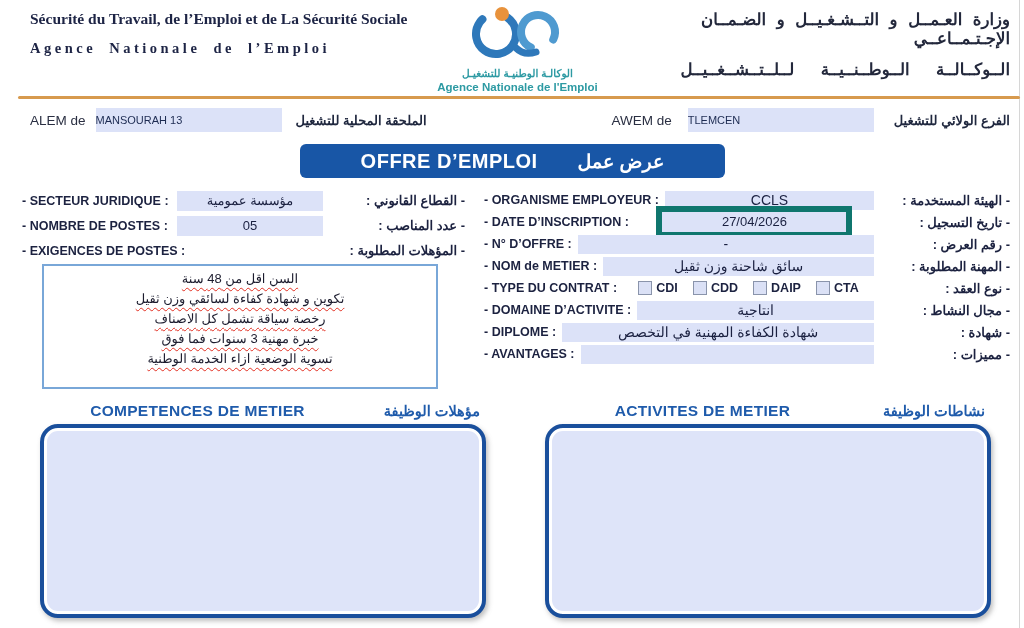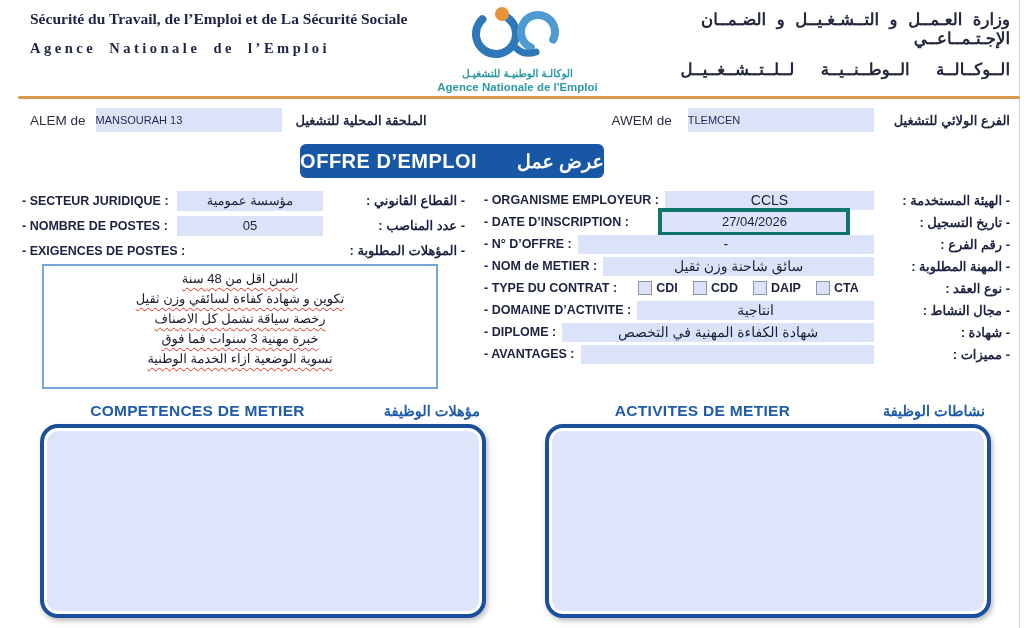--- a/index.html
+++ b/index.html
@@ -27,21 +27,21 @@
   
   .office-row { position:absolute; top:108px; left:30px; width:980px; display:flex; align-items:center; font-size:13.5px; color:#20283f; }
   .office-group { display:flex; align-items:center; }
   .office-group.right { margin-left:auto;gap:6px; }
   .office-label { font-weight:normal; color:#2a2f42; }
   .office-field { width:186px; height:24px; line-height:24px; background:#dce2f8; margin-left:10px; text-align:left; color:#1d2b52; font-size:11px; }
   .office-ar { margin-left:14px; direction:rtl; font-weight:bold; font-size:13px; color:#20283f; }
 
   
   .title-bar {
-    position:absolute; top:144px; left:300px; width:304px; height:34px;
+    position:absolute; top:144px; left:300px; width:425px; height:34px;
     background:#1856a6; border-radius:6px; display:flex; align-items:center; justify-content:center;
     gap:40px; color:#ffffff; font-weight:bold;
   }
   .title-fr { font-size:20px; letter-spacing:0.5px; }
   .title-ar { font-size:19px; direction:rtl; }
 
   
   .left-col { position:absolute; top:190px; left:22px; width:443px; }
   .lrow { display:flex; align-items:center; height:21px; margin-bottom:4px; font-size:12.5px; font-weight:bold; color:#1c2240; }
   .lrow .fr { width:155px; white-space:nowrap; }
@@ -56,21 +56,21 @@
   }
   .req-line { text-decoration:underline; text-decoration-style:wavy; text-decoration-color:#e23023; text-decoration-thickness:1px; text-underline-offset:4px; }
 
   
   .right-col { position:absolute; top:190px; left:484px; width:526px; }
   .rrow { display:flex; align-items:center; height:20px; margin-bottom:2px; font-size:12.5px; font-weight:bold; color:#1c2240; }
   .rrow .fr { white-space:nowrap; margin-right:6px; }
   .rrow .field { flex:1; height:19px; line-height:19px; background:#dce2f8; text-align:center; direction:rtl; font-size:14px; font-weight:normal; color:#1a2040; margin-right:8px; }
   .rrow .ar { width:128px; flex-shrink:0; text-align:right; direction:rtl; font-size:13px; }
   .date-zone { flex:1; display:flex; justify-content:center; margin-right:8px; }
-  .date-box { width:184px; height:20px; line-height:20px; background:#dce2f8; border:4px solid #0f766e; text-align:center; font-size:13px; font-weight:normal; color:#1a2040; }
+  .date-box { width:184px; height:20px; line-height:20px; background:#dce2f8; border:6px solid #0f766e; text-align:center; font-size:13px; font-weight:normal; color:#1a2040; }
   .cb-zone { flex:1; display:flex; justify-content:space-evenly; align-items:center; margin-right:8px; }
   .cb { display:flex; align-items:center; gap:4px; font-weight:bold; font-size:12.5px; color:#1c2240; }
   .cb-box { width:12px; height:12px; background:#dbe1f6; border:1px solid #8a94ab; }
 
   
   .sec-head { position:absolute; top:402px; width:440px; display:flex; align-items:center; color:#1f5bab; font-weight:bold; }
   .sec-head .fr { flex:1; text-align:center; font-size:15.5px; letter-spacing:0.3px; }
   .sec-head .ar { width:125px; text-align:right; direction:rtl; font-size:14.5px; }
   .sec-head.left { left:40px; }
   .sec-head.right { left:545px; }
@@ -168,21 +168,21 @@
     <div class="rrow">
       <span class="fr">- DATE D’INSCRIPTION :</span>
       <span class="date-zone">
         <span class="date-box">27/04/2026</span>
       </span>
       <span class="ar">- تاريخ التسجيل :</span>
     </div>
     <div class="rrow">
       <span class="fr">- N° D’OFFRE :</span>
       <span class="field">-</span>
-      <span class="ar">- رقم الفرع :</span>
+      <span class="ar">- رقم العرض :</span>
     </div>
     <div class="rrow">
       <span class="fr">- NOM de METIER :</span>
       <span class="field">سائق شاحنة وزن ثقيل</span>
       <span class="ar">- المهنة المطلوبة :</span>
     </div>
     <div class="rrow">
       <span class="fr">- TYPE DU CONTRAT :</span>
       <span class="cb-zone">
         <span class="cb">

